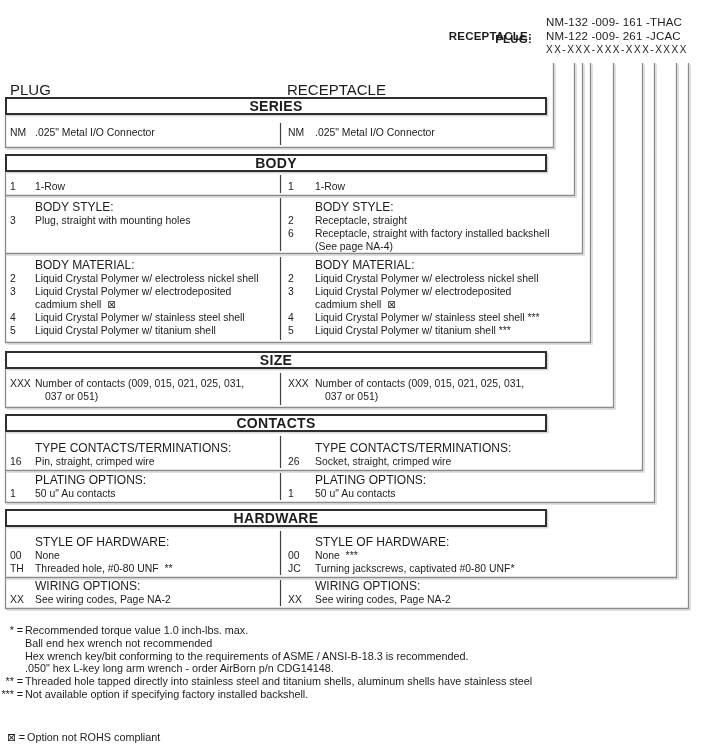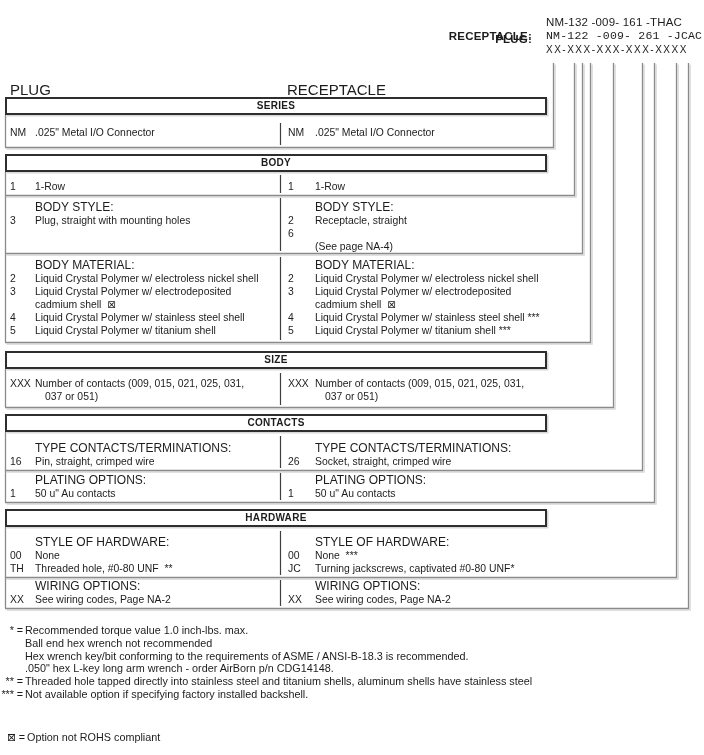--- a/index.html
+++ b/index.html
@@ -12,21 +12,21 @@
   
   .pn-label{font-weight:bold;font-size:11.5px;line-height:14px;text-align:right;width:200px;letter-spacing:0.2px;}
   .pn-value{font-size:11.5px;line-height:14px;letter-spacing:0.2px;white-space:pre;}
   .pn-mask{font-size:10px;line-height:14px;letter-spacing:1.5px;white-space:pre;}
   
   .colhdr{font-size:15px;line-height:13px;}
   
   .hdr-box{
     position:absolute;left:5px;width:538px;height:14px;
     border:2px solid #2e2e2e;background:#ffffff;
-    font-weight:bold;font-size:10px;line-height:14px;text-align:center;
+    font-weight:bold;font-size:14px;line-height:14px;text-align:center;
     letter-spacing:0.3px;box-shadow:1.5px 1.5px 0 #d8d8d8;
   }
   
   .sub{position:absolute;left:5px;width:645px;}
   .col-l{position:absolute;left:0;top:0;width:275px;}
   .col-r{position:absolute;left:275px;top:0;width:368px;}
   .lbl{font-size:12px;line-height:13px;white-space:nowrap;}
   .col-l .lbl{margin-left:30px;}
   .col-r .lbl{margin-left:35px;}
   .it{display:flex;font-size:10.4px;line-height:13px;white-space:nowrap;}
@@ -57,21 +57,21 @@
   </g>
 
   <g stroke="#3f3f3f" stroke-width="1.2" fill="none">
     <path d="M280.5,123 V145 M280.5,175 V193 M280.5,198 V251 M280.5,257 V340 M280.5,373 V405 M280.5,436 V468 M280.5,473 V500 M280.5,531 V575 M280.5,580 V606"></path>
   </g>
 </svg>
 
 <div class="abs pn-label" style="left:332px;top:32px;">PLUG:</div>
 <div class="abs pn-value" style="left:546px;top:15px;">NM-132 -009- 161 -THAC</div>
 <div class="abs pn-label" style="left:332px;top:29px;">RECEPTACLE:</div>
-<div class="abs pn-value" style="left:546px;top:29px;font-family:Liberation Mono, monospace;">NM-122 -009- 261 -JCAC</div>
+<div class="abs pn-value" style="left:546px;top:29px;">NM-122 -009- 261 -JCAC</div>
 <div class="abs pn-mask" style="left:546px;top:43px;">XX-XXX-XXX-XXX-XXXX</div>
 
 <div class="abs colhdr" style="left:10px;top:83px;">PLUG</div>
 <div class="abs colhdr" style="left:287px;top:83px;">RECEPTACLE</div>
 
 <div class="hdr-box" style="top:97px;">SERIES</div>
 <div class="sub" style="top:117px;">
   <div class="col-l" style="padding-top:9px;">
     <div class="it">
       <span class="code">NM</span>
@@ -111,20 +111,21 @@
     </div>
   </div>
   <div class="col-r" style="padding-top:5px;">
     <div class="lbl">BODY STYLE:</div>
     <div class="it">
       <span class="code">2</span>
       <span class="desc">Receptacle, straight</span>
     </div>
     <div class="it">
       <span class="code">6</span>
+      <span class="desc">Receptacle, straight with factory installed backshell</span>
     </div>
     <div class="it">
       <span class="code"></span>
       <span class="desc">(See page NA-4)</span>
     </div>
   </div>
 </div>
 
 <div class="sub" style="top:254px;">
   <div class="col-l" style="padding-top:5px;">

